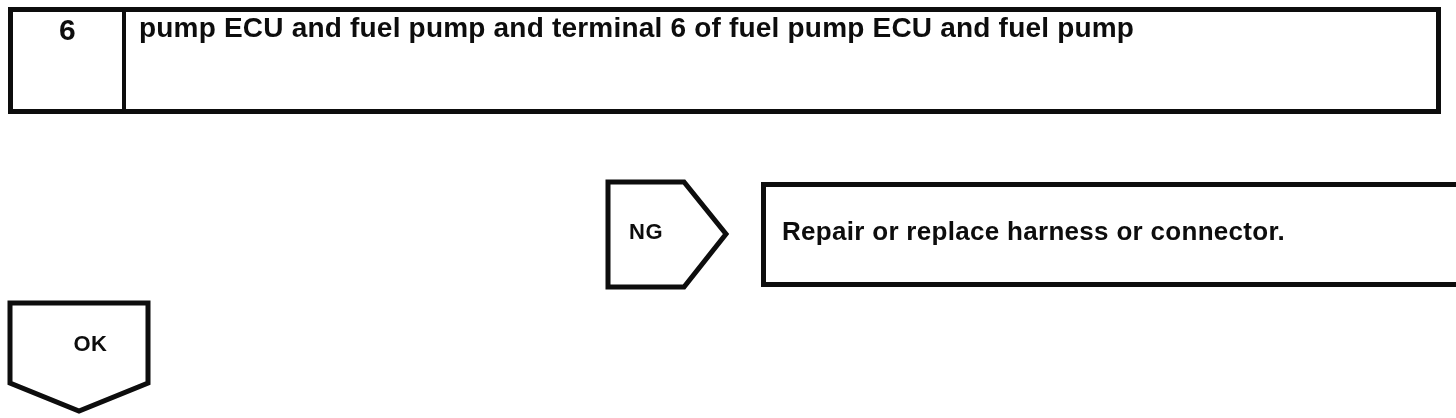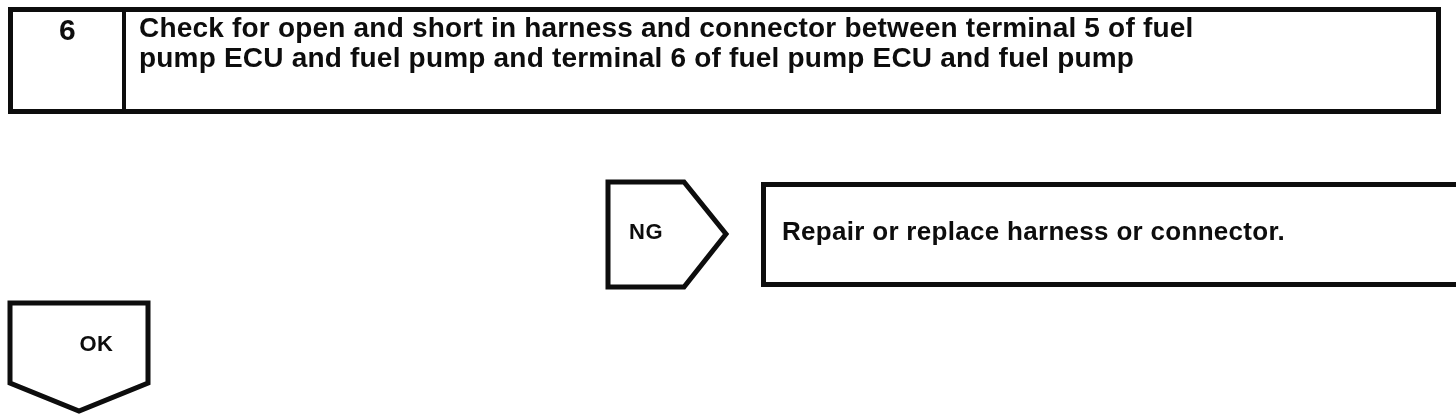--- a/index.html
+++ b/index.html
@@ -56,21 +56,21 @@
     position: absolute;
     display: flex;
     align-items: center;
     justify-content: center;
     font-size: 22px;
     letter-spacing: 0.5px;
   }
   .ng-svg   { left: 603px; top: 177px; width: 130px; height: 115px; }
   .ng-label { left: 603px; top: 177px; width:  86px; height: 110px; }
   .ok-svg   { left:   7px; top: 300px; width: 146px; height: 116px; }
-  .ok-label { left:   11px; top: 300px; width: 146px; height:  88px; padding-left: 25px; }
+  .ok-label { left:   5px; top: 300px; width: 146px; height:  88px; padding-left: 25px; }
 
   
   .result-box {
     position: absolute;
     left: 737px; top: 182px;
     width: 704px; height: 105px;
     border: 5px solid #0d0d0d;
     background: #ffffff;
     display: flex;
     align-items: center;
@@ -84,21 +84,20 @@
   }
 </style>
 </head>
 <body>
 
 <div class="page">
 
   <div class="step-box">
     <div class="step-number-cell">6</div>
     <div class="step-desc-cell">
-      <div class="step-desc-line">Check for open and short in harness and connector between terminal 5 of fuel</div>
       <div class="step-desc-line">pump ECU and fuel pump and terminal 6 of fuel pump ECU and fuel pump</div>
     </div>
   </div>
 
   <svg class="connector-svg ng-svg" viewBox="0 0 130 115" xmlns="http://www.w3.org/2000/svg">
     <polygon points="5,5 81,5 123,57 81,110 5,110"></polygon>
   </svg>
   <div class="connector-label ng-label">NG</div>
 
   <div class="result-box">

